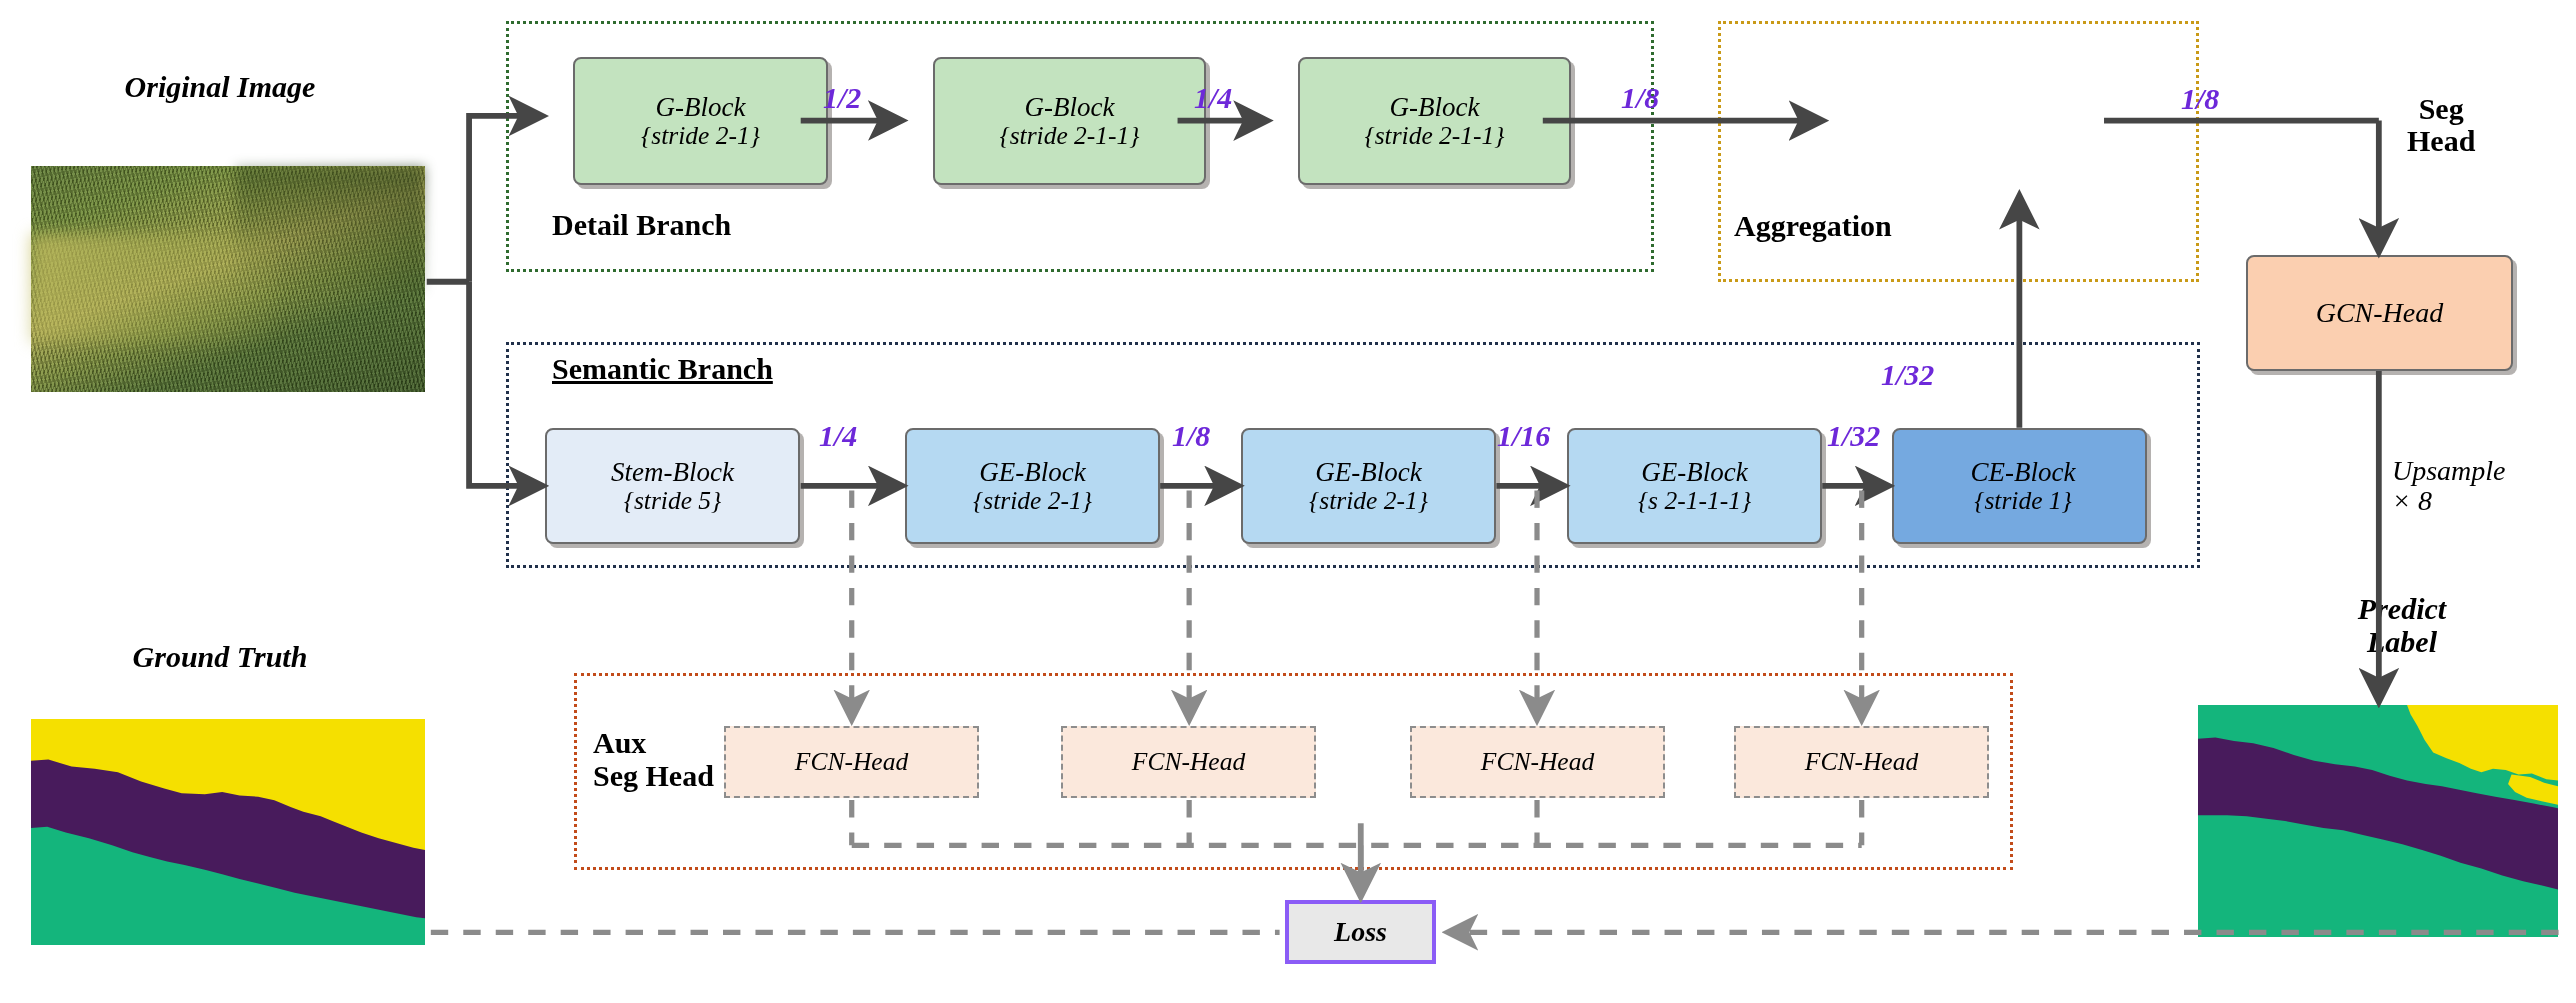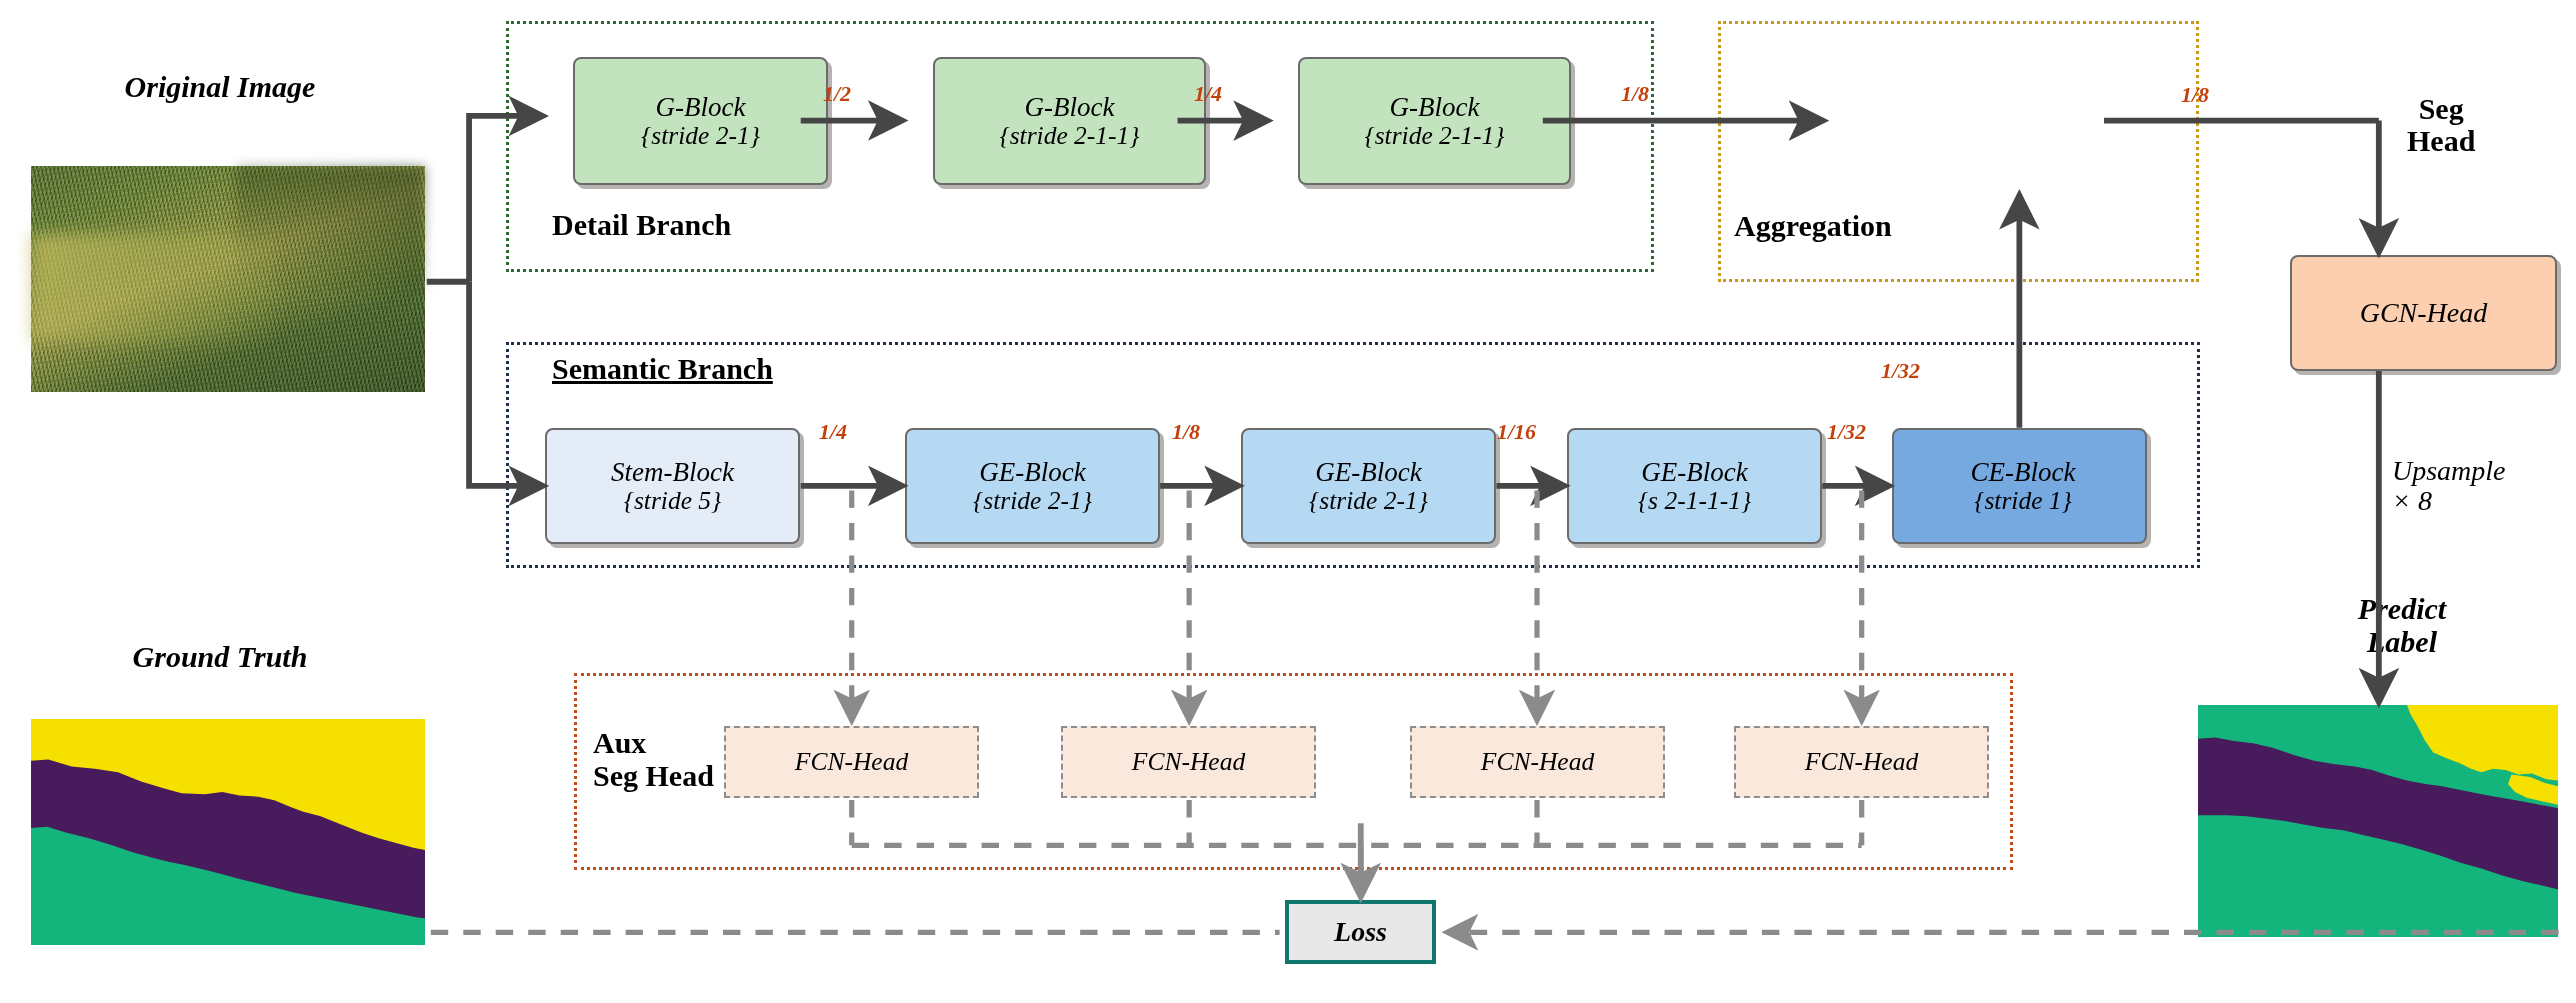--- a/index.html
+++ b/index.html
@@ -37,38 +37,38 @@
     background:#fbe8dc;
     border:2.9px dashed #8d8d8d;
     font-style:italic;font-size:25.5px;color:#000;
     box-sizing:border-box;
   }
 
   .loss-box{
     position:absolute;
     display:flex;align-items:center;justify-content:center;
     background:#e8e8e8;
-    border:4px solid #0f766e;
+    border:4px solid #8b5cf6;
     font-style:italic;font-weight:bold;font-size:28px;color:#000;
     box-sizing:border-box;
   }
 
   
   .frame{position:absolute;box-sizing:border-box;background:transparent;}
   .frame-detail{border:3.5px dotted #2f6b2f;}
   .frame-semantic{border:3.5px dotted #20304a;}
   .frame-agg{border:3.5px dotted #c99a17;}
   .frame-aux{border:3.5px dotted #c24b1a;}
 
   
   .lbl{position:absolute;color:#000;white-space:pre;}
   .lbl-bold{font-weight:bold;font-family:"Liberation Serif",serif;}
   .lbl-ital{font-style:italic;}
 
-  .scale-lbl{position:absolute;font-style:italic;font-weight:bold;font-size:22px;color:#c2410c;white-space:pre;}
+  .scale-lbl{position:absolute;font-style:italic;font-weight:bold;font-size:30px;color:#6d28d9;white-space:pre;}
 
   
   svg.ov{position:absolute;left:0;top:0;width:2576px;height:1003px;pointer-events:none;}
 
   
   .pane{position:absolute;box-sizing:border-box;}
   .grass{
     background:
       repeating-linear-gradient(78deg, rgba(0,0,0,.22) 0 1.7px, rgba(255,255,255,.07) 1.7px 4px),
       repeating-linear-gradient(-70deg, rgba(0,0,0,.18) 0 1.2px, rgba(255,255,255,.05) 1.2px 3.5px),
@@ -154,21 +154,21 @@
 
   <div class="lbl lbl-bold" style="left:1734px;top:209px;font-size:30px;">Aggregation</div>
 
   <div class="scale-lbl" style="left:2181px;top:82px;">1/8</div>
 
   <div class="scale-lbl" style="left:1881px;top:358px;">1/32</div>
 
   <div class="lbl lbl-bold" style="left:2407px;top:93px;font-size:30px;line-height:1.08;text-align:center;">Seg
 Head</div>
 
-  <div class="block gcn-block single" style="left:2246px;top:255px;width:267px;height:116px;margin-left:44px;">
+  <div class="block gcn-block single" style="left:2246px;top:255px;width:267px;height:116px;">
     <span class="l1">GCN-Head</span>
   </div>
 
   <div class="lbl lbl-ital" style="left:2392px;top:456px;font-size:28px;line-height:1.08;">Upsample
 × 8</div>
 
   <div class="lbl lbl-bold" style="left:552px;top:352px;font-size:30px;text-decoration:underline;">Semantic Branch</div>
 
   <div class="block stem-block" style="left:545px;top:428px;width:255px;height:116px;">
     <span class="l1">Stem-Block</span>

